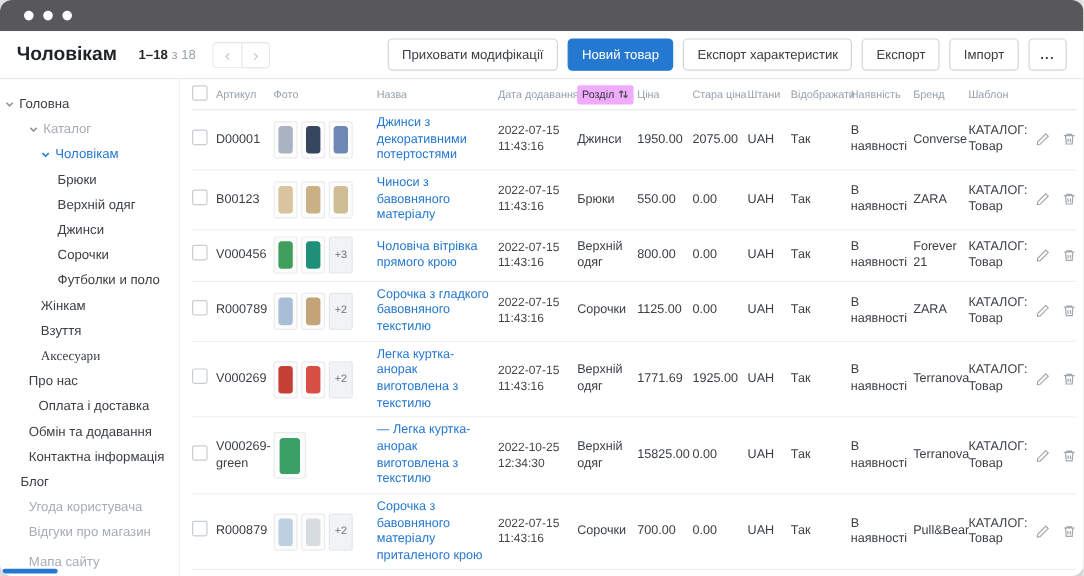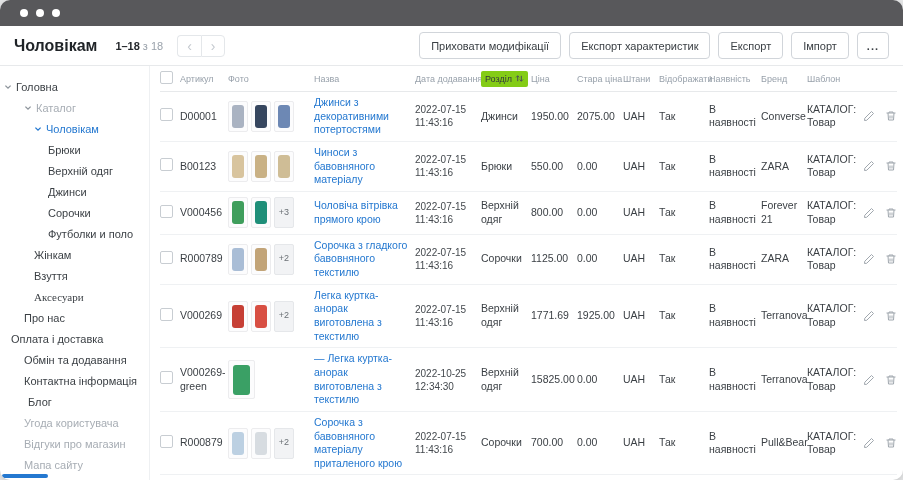--- a/index.html
+++ b/index.html
@@ -83,21 +83,21 @@
   }
   .thead {
     display: grid; grid-template-columns: var(--cols);
     align-items: center; min-height: 26px;
     border-bottom: 1px solid #e7e9eb;
     color: #98a1ab; font-size: 9px;
   }
   .th { padding-right: 5px; white-space: nowrap; }
   .sort-pill {
     display: inline-flex; gap: 3px;
-    background: #84cc16; color: #33373b;
+    background: #f0abfc; color: #33373b;
     padding: 3px 4px; border-radius: 2px; cursor: pointer;
   }
   .tbody { flex: 1; overflow: hidden; }
   .row {
     display: grid; grid-template-columns: var(--cols);
     align-items: center;
     border-bottom: 1px solid #eff1f3;
     min-height: 43px; padding: 4px 0;
     font-size: 10.5px; color: #3a3f44;
   }
@@ -144,20 +144,21 @@
     <div class="page-title">Чоловікам</div>
     <div class="pagination">
       <span>1–18</span><span class="total">з 18</span>
     </div>
     <div class="pager">
       <button class="pager-btn prev"><span>‹</span></button>
       <button class="pager-btn next"><span>›</span></button>
     </div>
     <div class="toolbar-spacer"></div>
     <button class="btn">Приховати модифікації</button>
+    <button class="btn primary">Новий товар</button>
     <button class="btn">Експорт характеристик</button>
     <button class="btn">Експорт</button>
     <button class="btn">Імпорт</button>
     <button class="btn more">...</button>
   </div>
 
   <div class="content">
     <div class="sidebar">
         <div class="side-item" style="padding-left: 4px;">
     <span class="caret">
@@ -212,45 +213,45 @@
     <span>Взуття</span>
   </div>
         <div class="side-item" style="padding-left: 34px; font-family: Liberation Serif, serif;">
 
     <span>Аксесуари</span>
   </div>
         <div class="side-item" style="padding-left: 24px;">
 
     <span>Про нас</span>
   </div>
-        <div class="side-item" style="padding-left: 11px; align-items: center;">
+        <div class="side-item" style="padding-left: 32px; align-items: center;">
 
     <span>Оплата і доставка</span>
   </div>
         <div class="side-item" style="padding-left: 24px;">
 
     <span>Обмін та додавання</span>
   </div>
         <div class="side-item" style="padding-left: 24px;">
 
     <span>Контактна інформація</span>
   </div>
-        <div class="side-item" style="padding-left: 28px;">
+        <div class="side-item" style="padding-left: 17px;">
 
     <span>Блог</span>
   </div>
         <div class="side-item muted" style="padding-left: 24px;">
 
     <span>Угода користувача</span>
   </div>
         <div class="side-item muted" style="padding-left: 24px;">
 
     <span>Відгуки про магазин</span>
   </div>
-        <div class="side-item muted" style="padding-left: 24px;">
+        <div class="side-item muted" style="padding-left: 24px; align-items: flex-end;">
 
     <span>Мапа сайту</span>
   </div>
       </div>
 
     <div class="table-area">
       <div class="thead">
         <div class="th"><span class="checkbox"></span></div>
         <div class="th">Артикул</div>
         <div class="th">Фото</div>

